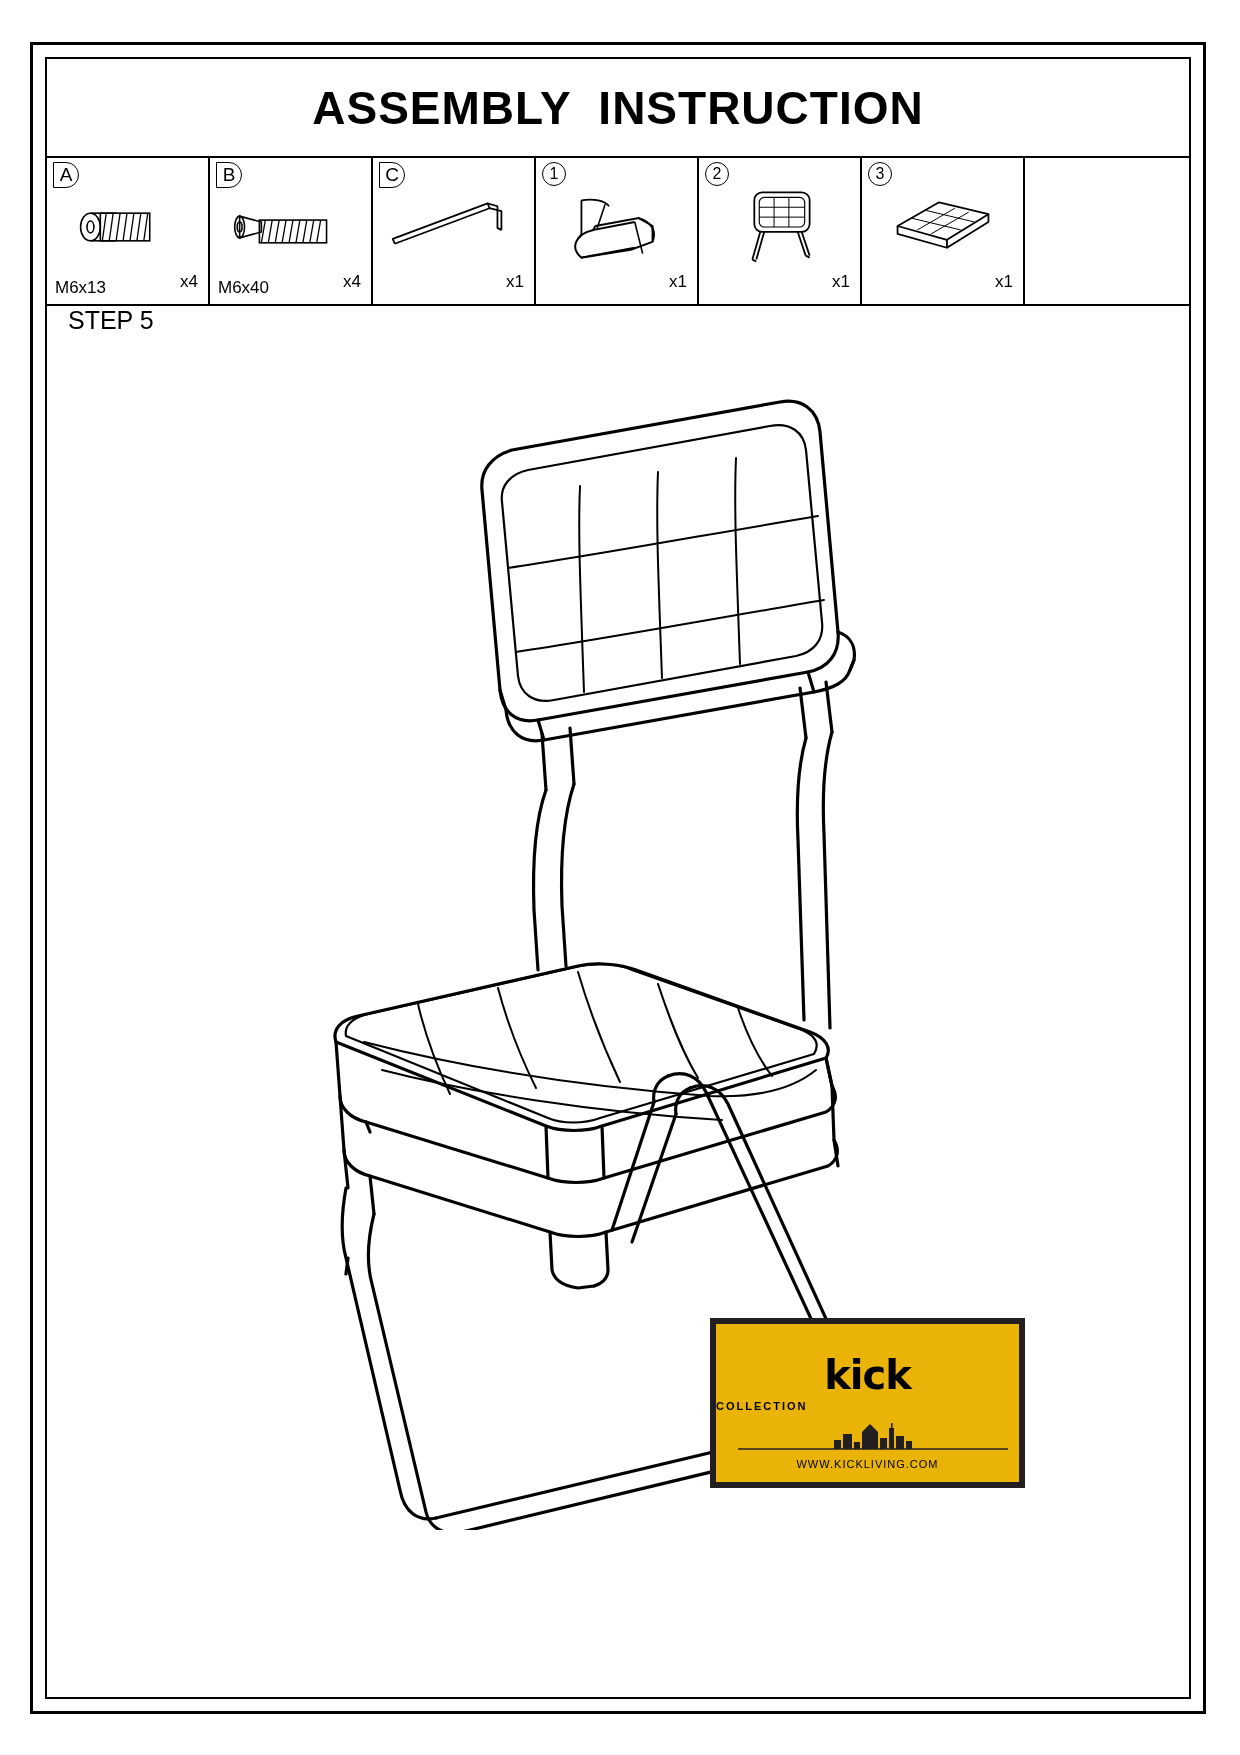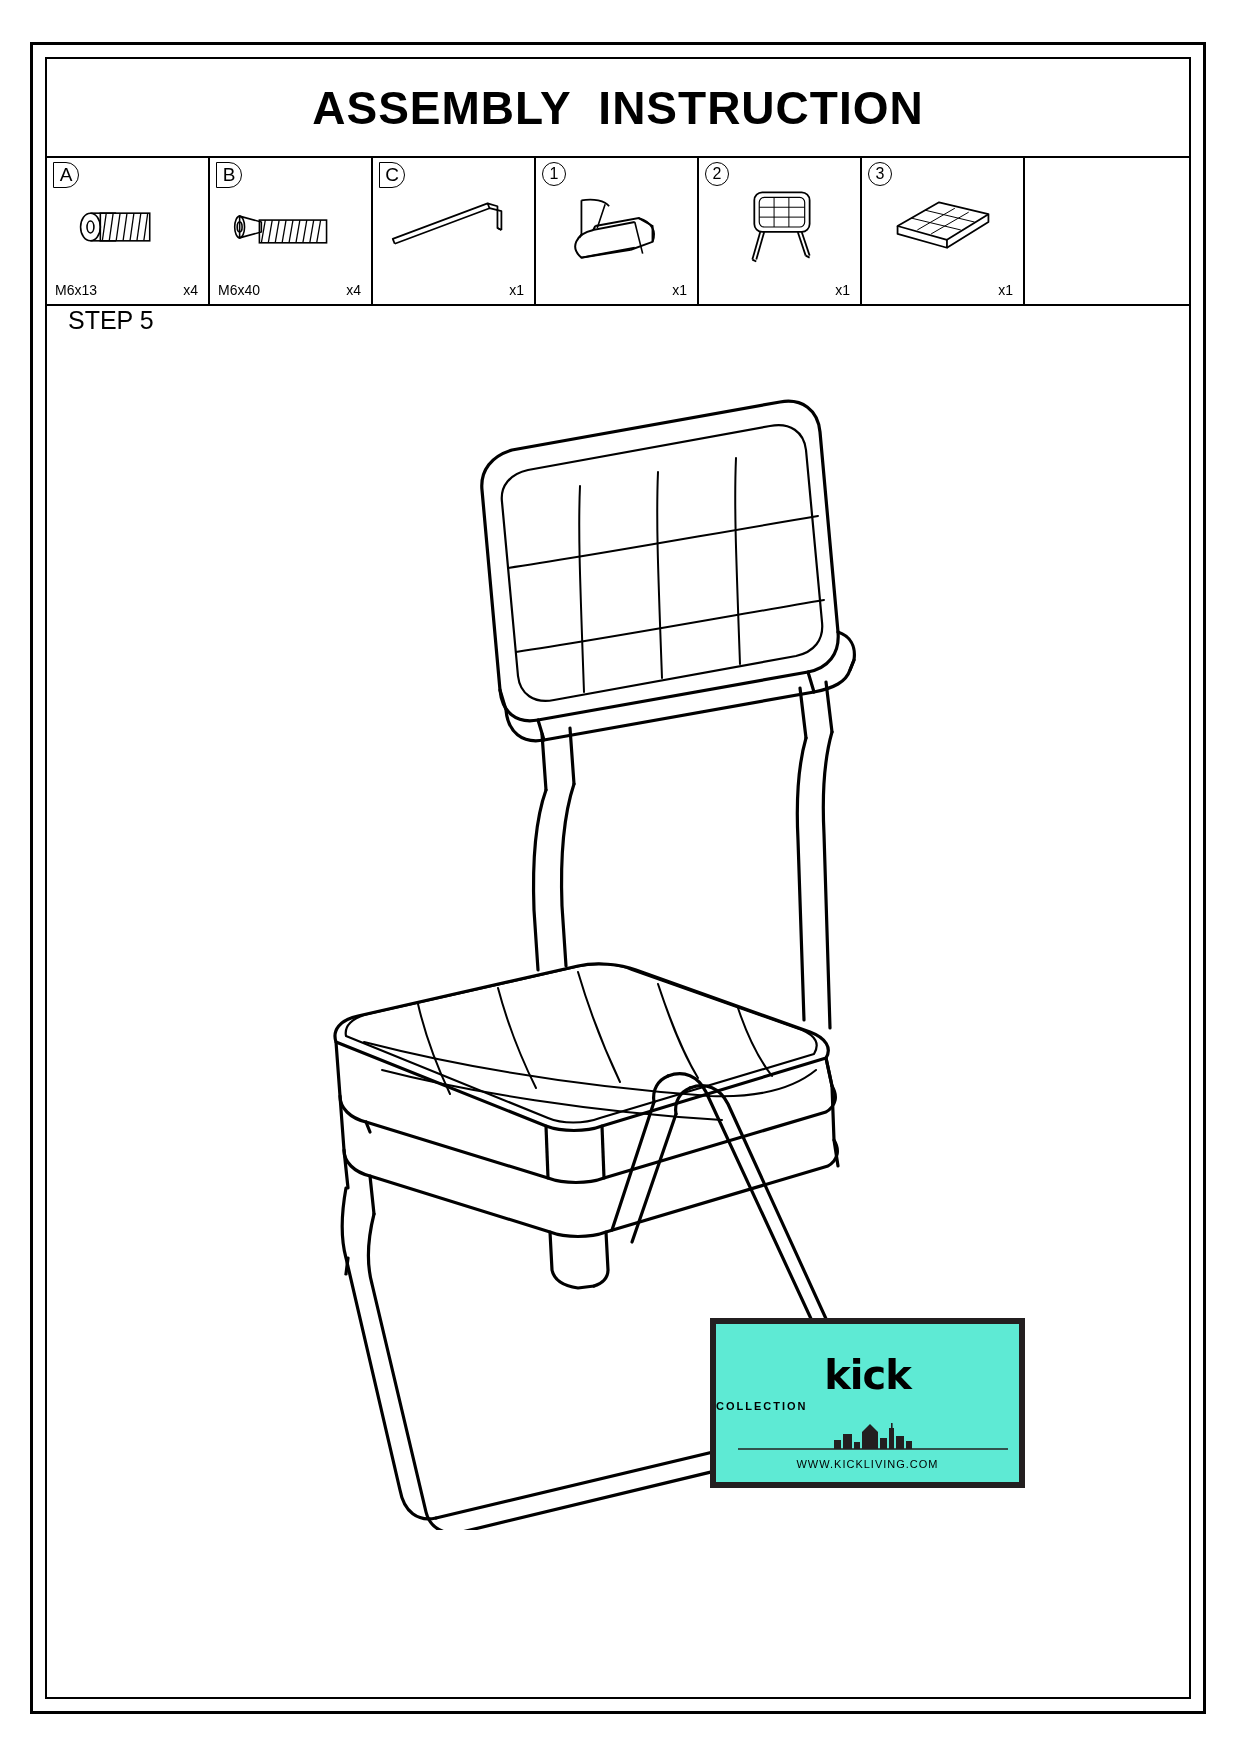--- a/index.html
+++ b/index.html
@@ -96,27 +96,27 @@
     border-radius: 50%;
     width: 24px;
     height: 24px;
     line-height: 21px;
     font-size: 16px;
   }
   .part-label-left {
     position: absolute;
     left: 8px;
     bottom: 6px;
-    font-size: 14px;
+    font-size: 17px;
   }
   .part-label-right {
     position: absolute;
     right: 10px;
-    bottom: 6px;
-    font-size: 14px;
+    bottom: 12px;
+    font-size: 17px;
   }
   .part-art {
     position: absolute;
     left: 0;
     top: 24px;
     width: 100%;
     height: 90px;
   }
   
   .step-label {
@@ -134,21 +134,21 @@
     height: 1160px;
   }
   
   .logo-box {
     position: absolute;
     left: 710px;
     top: 1318px;
     width: 315px;
     height: 170px;
     border: 6px solid #231f20;
-    background: #5eead4;
+    background: #eab308;
     box-sizing: border-box;
   }
   .logo-inner {
     position: absolute;
     left: 0; top: 0;
     width: 100%;
     height: 100%;
   }
   .logo-word {
     position: absolute;

